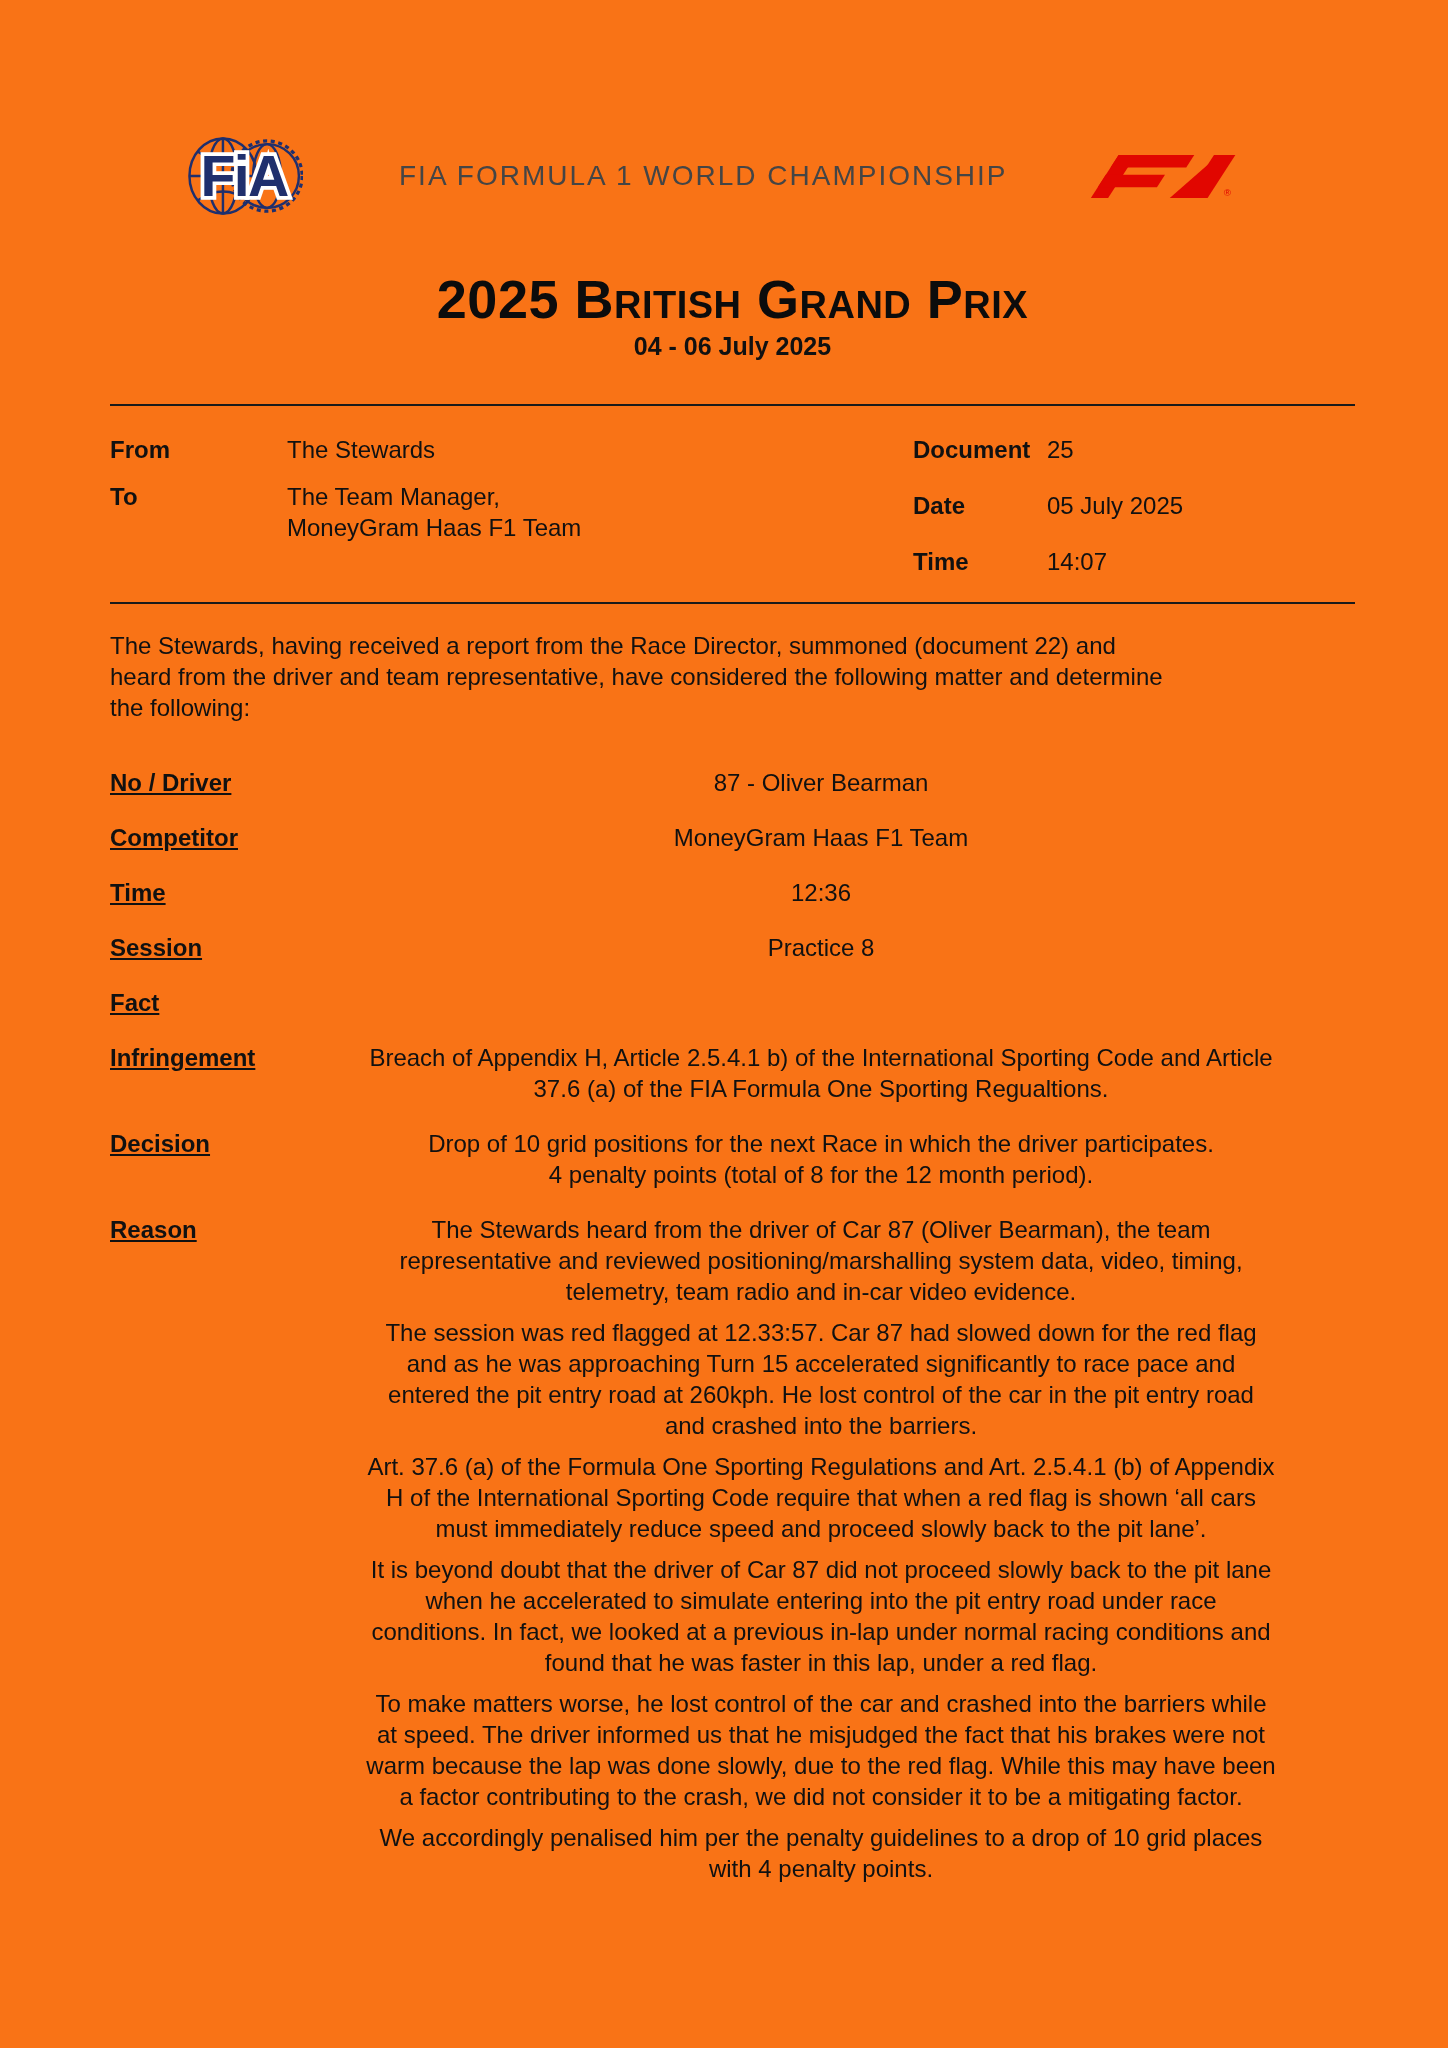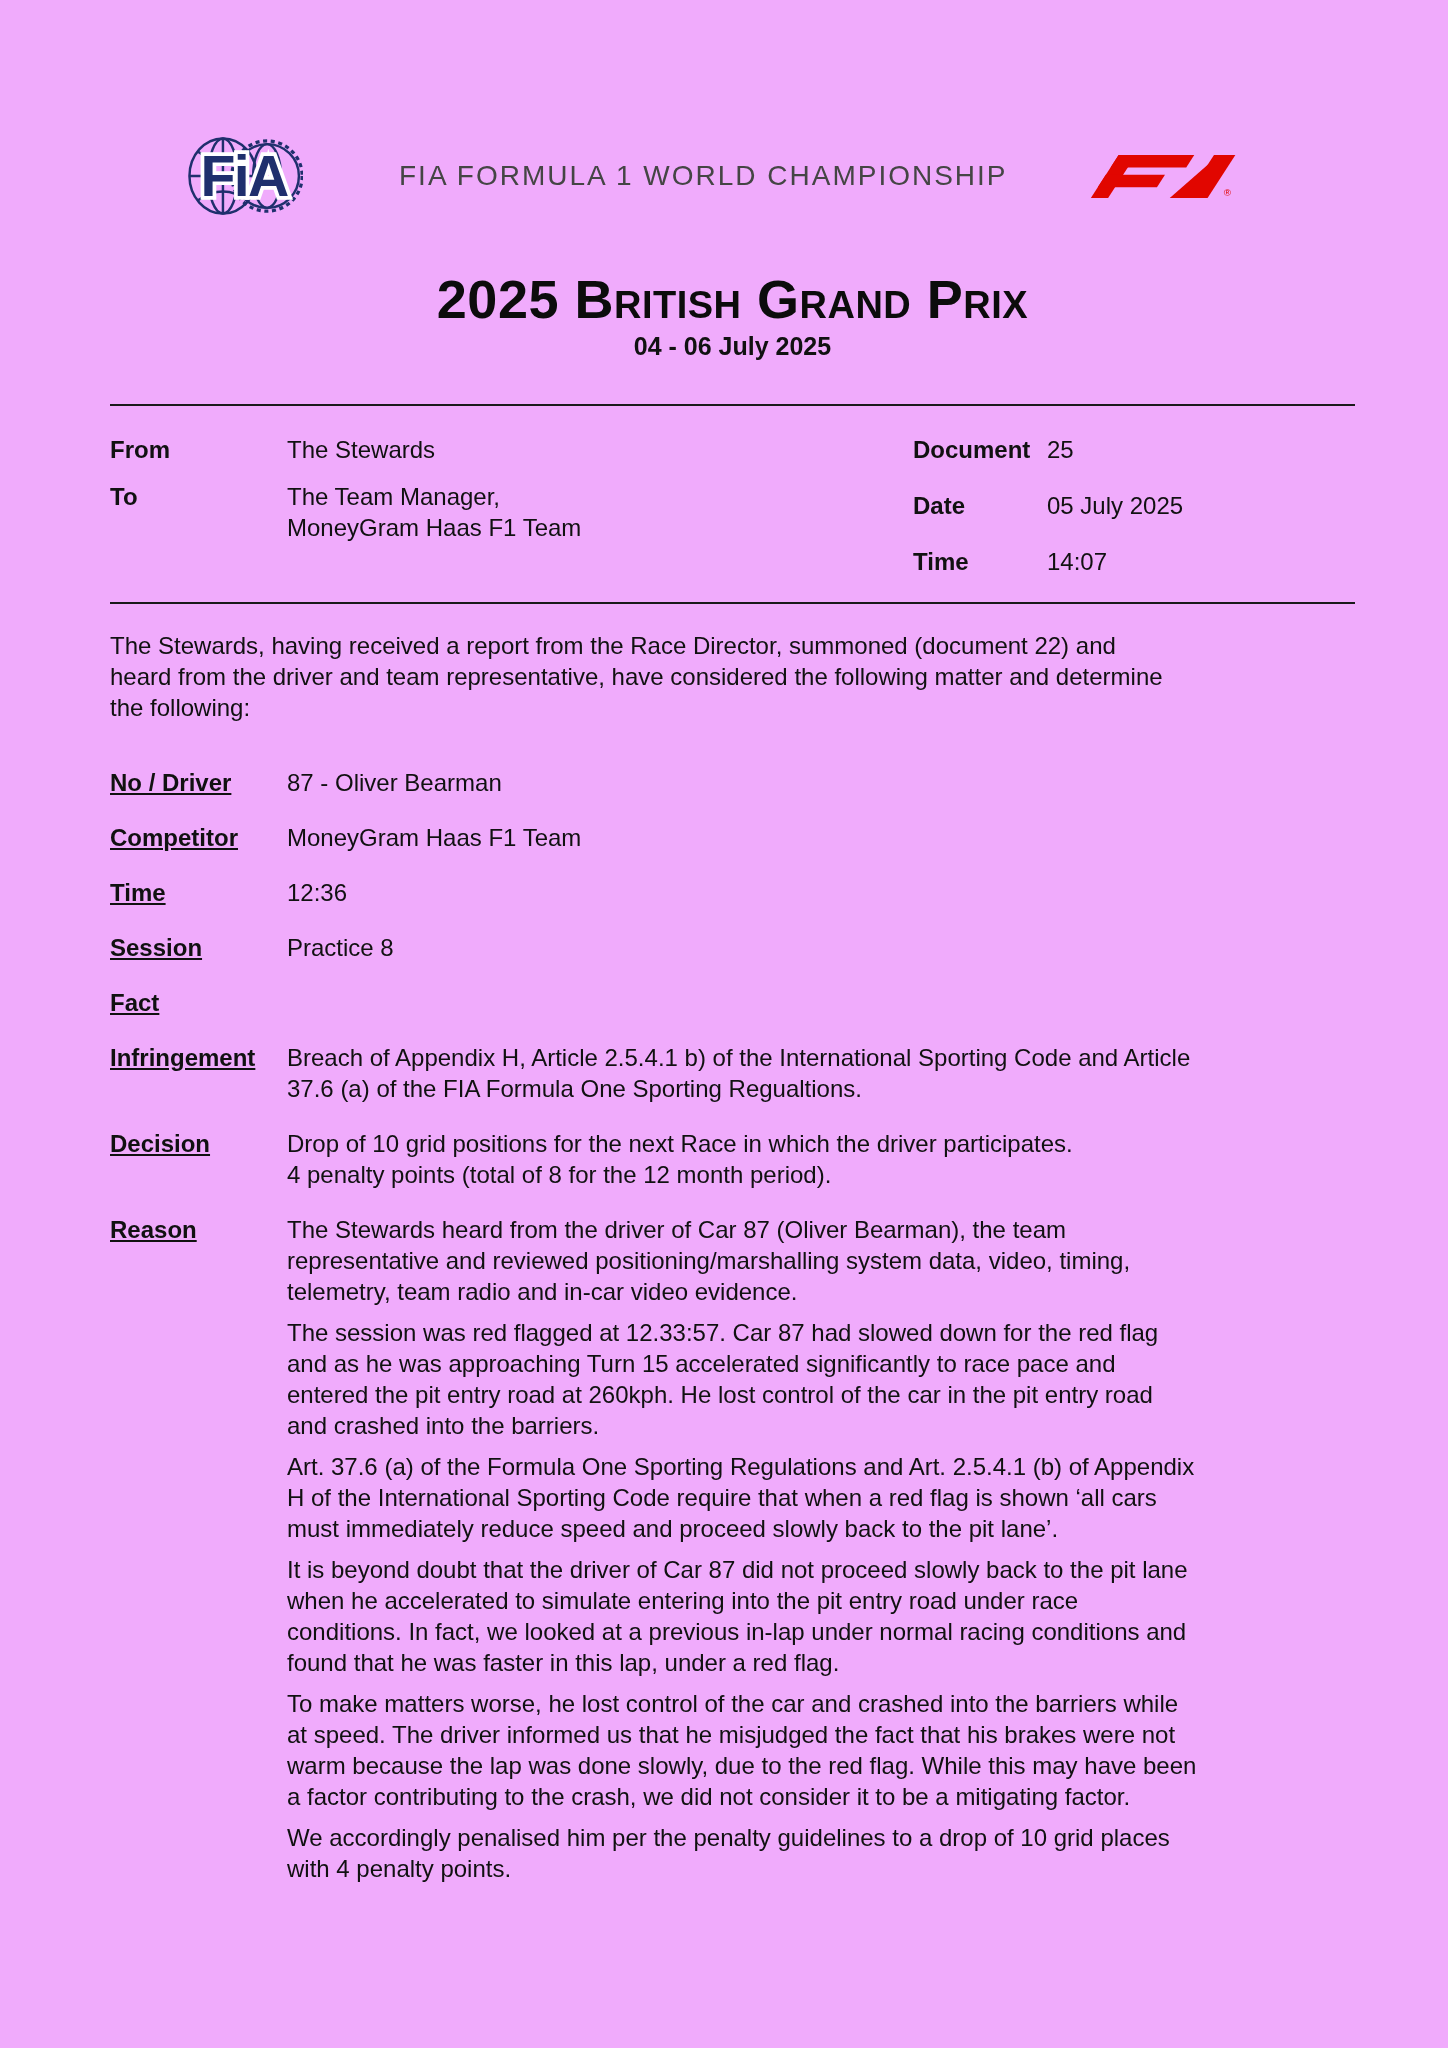--- a/index.html
+++ b/index.html
@@ -6,21 +6,21 @@
     --fia-navy:#1f2f6d;
     --f1-red:#e10600;
     --rule:#1a1a1a;
     --header-gray:#454545;
     --ink:#111;
   }
   html,body{margin:0;padding:0;background:#fff;}
   .page{
     position:relative;
     width:1448px;height:2048px;
-    margin:0 auto;background:#f0abfc;
+    margin:0 auto;background:#f97316;
     font-family:"Liberation Sans","DejaVu Sans",sans-serif;
     color:var(--ink);
     overflow:hidden;
   }
   .content{position:absolute;left:110px;top:0;width:1245px;}
 
   
   .masthead{display:flex;align-items:center;height:82px;margin-top:135px;}
   .fia-logo{margin-left:77px;flex:0 0 auto;}
   .fia-stroke{fill:none;stroke:var(--fia-navy);}
@@ -54,21 +54,21 @@
   .meta-label{font-weight:bold;font-size:24px;line-height:31px;}
   .meta-value{font-size:24px;line-height:31px;}
   .pre{white-space:pre-line;}
 
   
   .intro{margin:26px 0 0 0;font-size:24px;line-height:31px;white-space:pre-line;}
   .fields{margin-top:44px;}
   .field-row{display:grid;grid-template-columns:177px 1fr;margin-bottom:24px;}
   .field-label{font-weight:bold;font-size:24px;line-height:31px;text-decoration:underline;}
   .field-value{font-size:24px;line-height:31px;}
-  .field-value p{margin:0 0 10px 0;white-space:pre-line;}
+  .field-value p{margin:0 0 10px 0;white-space:pre-line;text-align:center;}
   .field-value p:last-child{margin-bottom:0;}
 </style>
 </head>
 <body>
 
 <div class="page">
   <div class="content">
 
     <header class="masthead">
       <svg class="fia-logo" viewBox="0 0 142 100" width="116" height="82" aria-hidden="true">

